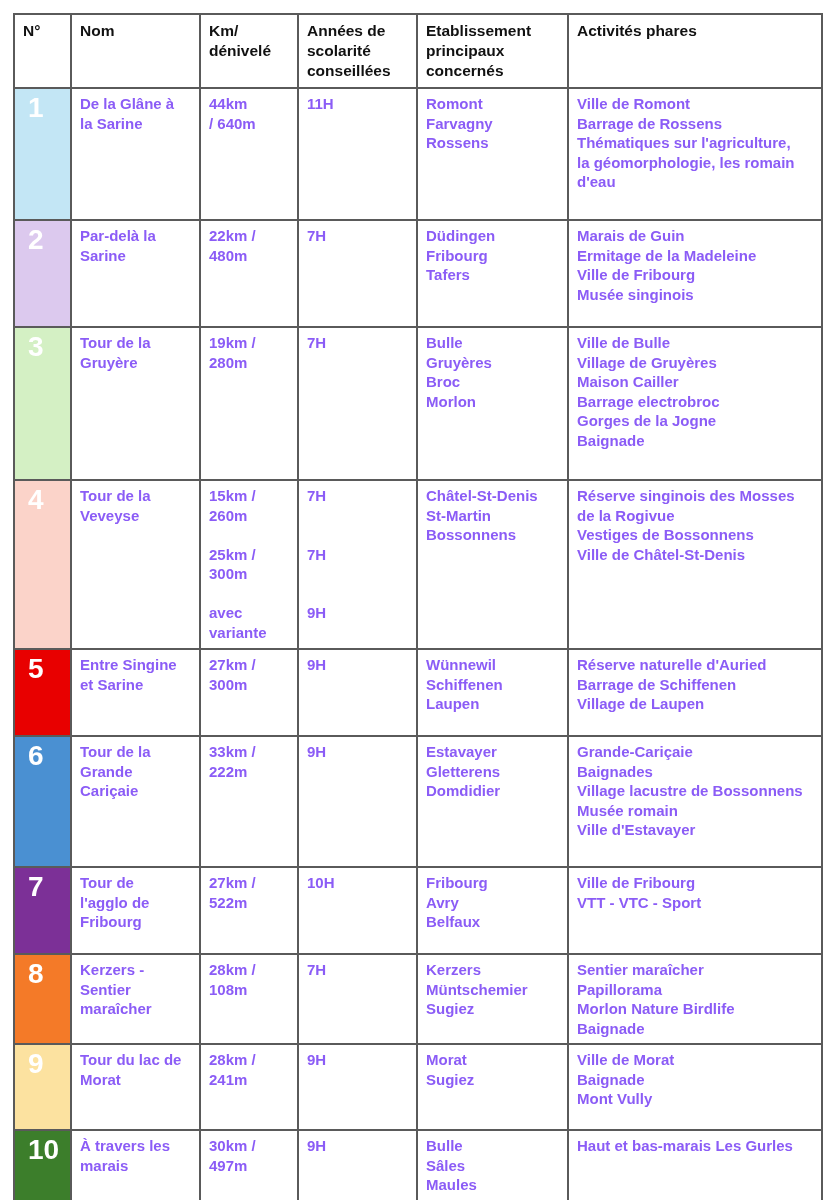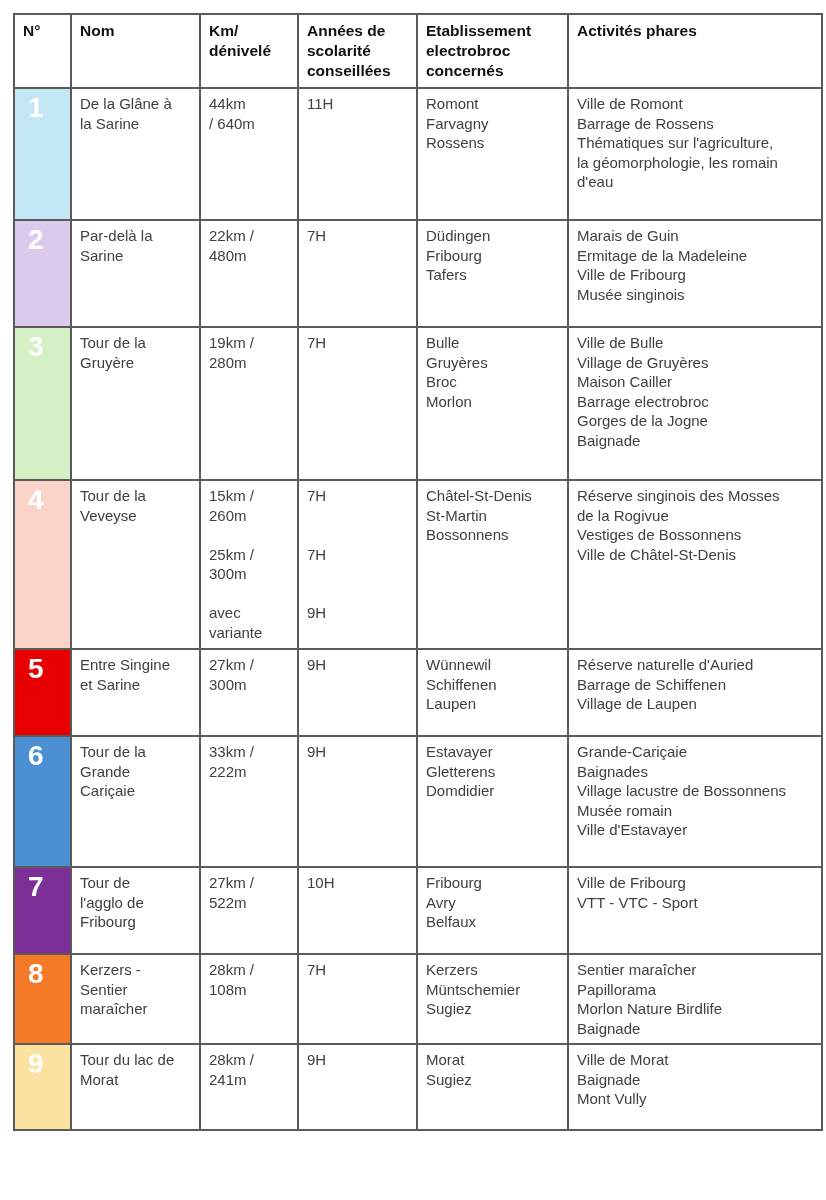--- a/index.html
+++ b/index.html
@@ -31,24 +31,25 @@
   th.header-cell {
     font-size: 15.5px;
     font-weight: bold;
     color: #111111;
     line-height: 1.3;
     padding: 6px 8px;
     background: #ffffff;
   }
   td.body-cell {
     font-size: 15px;
-    color: #404040;
+    color: #8b5cf6;
     line-height: 1.3;
     padding: 5px 8px;
     background: #ffffff;
+    font-weight: bold;
   }
   td.num-cell {
     font-size: 28px;
     font-weight: bold;
     color: #ffffff;
     line-height: 1.15;
     padding: 3px 0 0 13px;
   }
   thead tr { height: 72px; }
   tbody tr:nth-child(1)  { height: 132px; }
@@ -78,21 +79,21 @@
     <thead>
       <tr>
         <th class="header-cell">N°</th>
         <th class="header-cell">Nom</th>
         <th class="header-cell">Km/
 dénivelé</th>
         <th class="header-cell">Années de
 scolarité
 conseillées</th>
         <th class="header-cell">Etablissement
-electrobroc
+principaux
 concernés</th>
         <th class="header-cell">Activités phares</th>
       </tr>
     </thead>
     <tbody>
         <tr>
           <td class="num-cell" style="background-color: rgb(195, 230, 245); color: rgb(255, 255, 255);">1</td>
           <td class="body-cell">De la Glâne à
 la Sarine</td>
           <td class="body-cell">44km
@@ -234,15 +235,27 @@
 Morat</td>
           <td class="body-cell">28km /
 241m</td>
           <td class="body-cell">9H</td>
           <td class="body-cell">Morat
 Sugiez</td>
           <td class="body-cell">Ville de Morat
 Baignade
 Mont Vully</td>
         </tr>
+        <tr>
+          <td class="num-cell" style="background-color: rgb(60, 126, 43); color: rgb(255, 255, 255);">10</td>
+          <td class="body-cell">À travers les
+marais</td>
+          <td class="body-cell">30km /
+497m</td>
+          <td class="body-cell">9H</td>
+          <td class="body-cell">Bulle
+Sâles
+Maules</td>
+          <td class="body-cell">Haut et bas-marais Les Gurles</td>
+        </tr>
       </tbody>
   </table>
 </div>
 
 </body></html>

